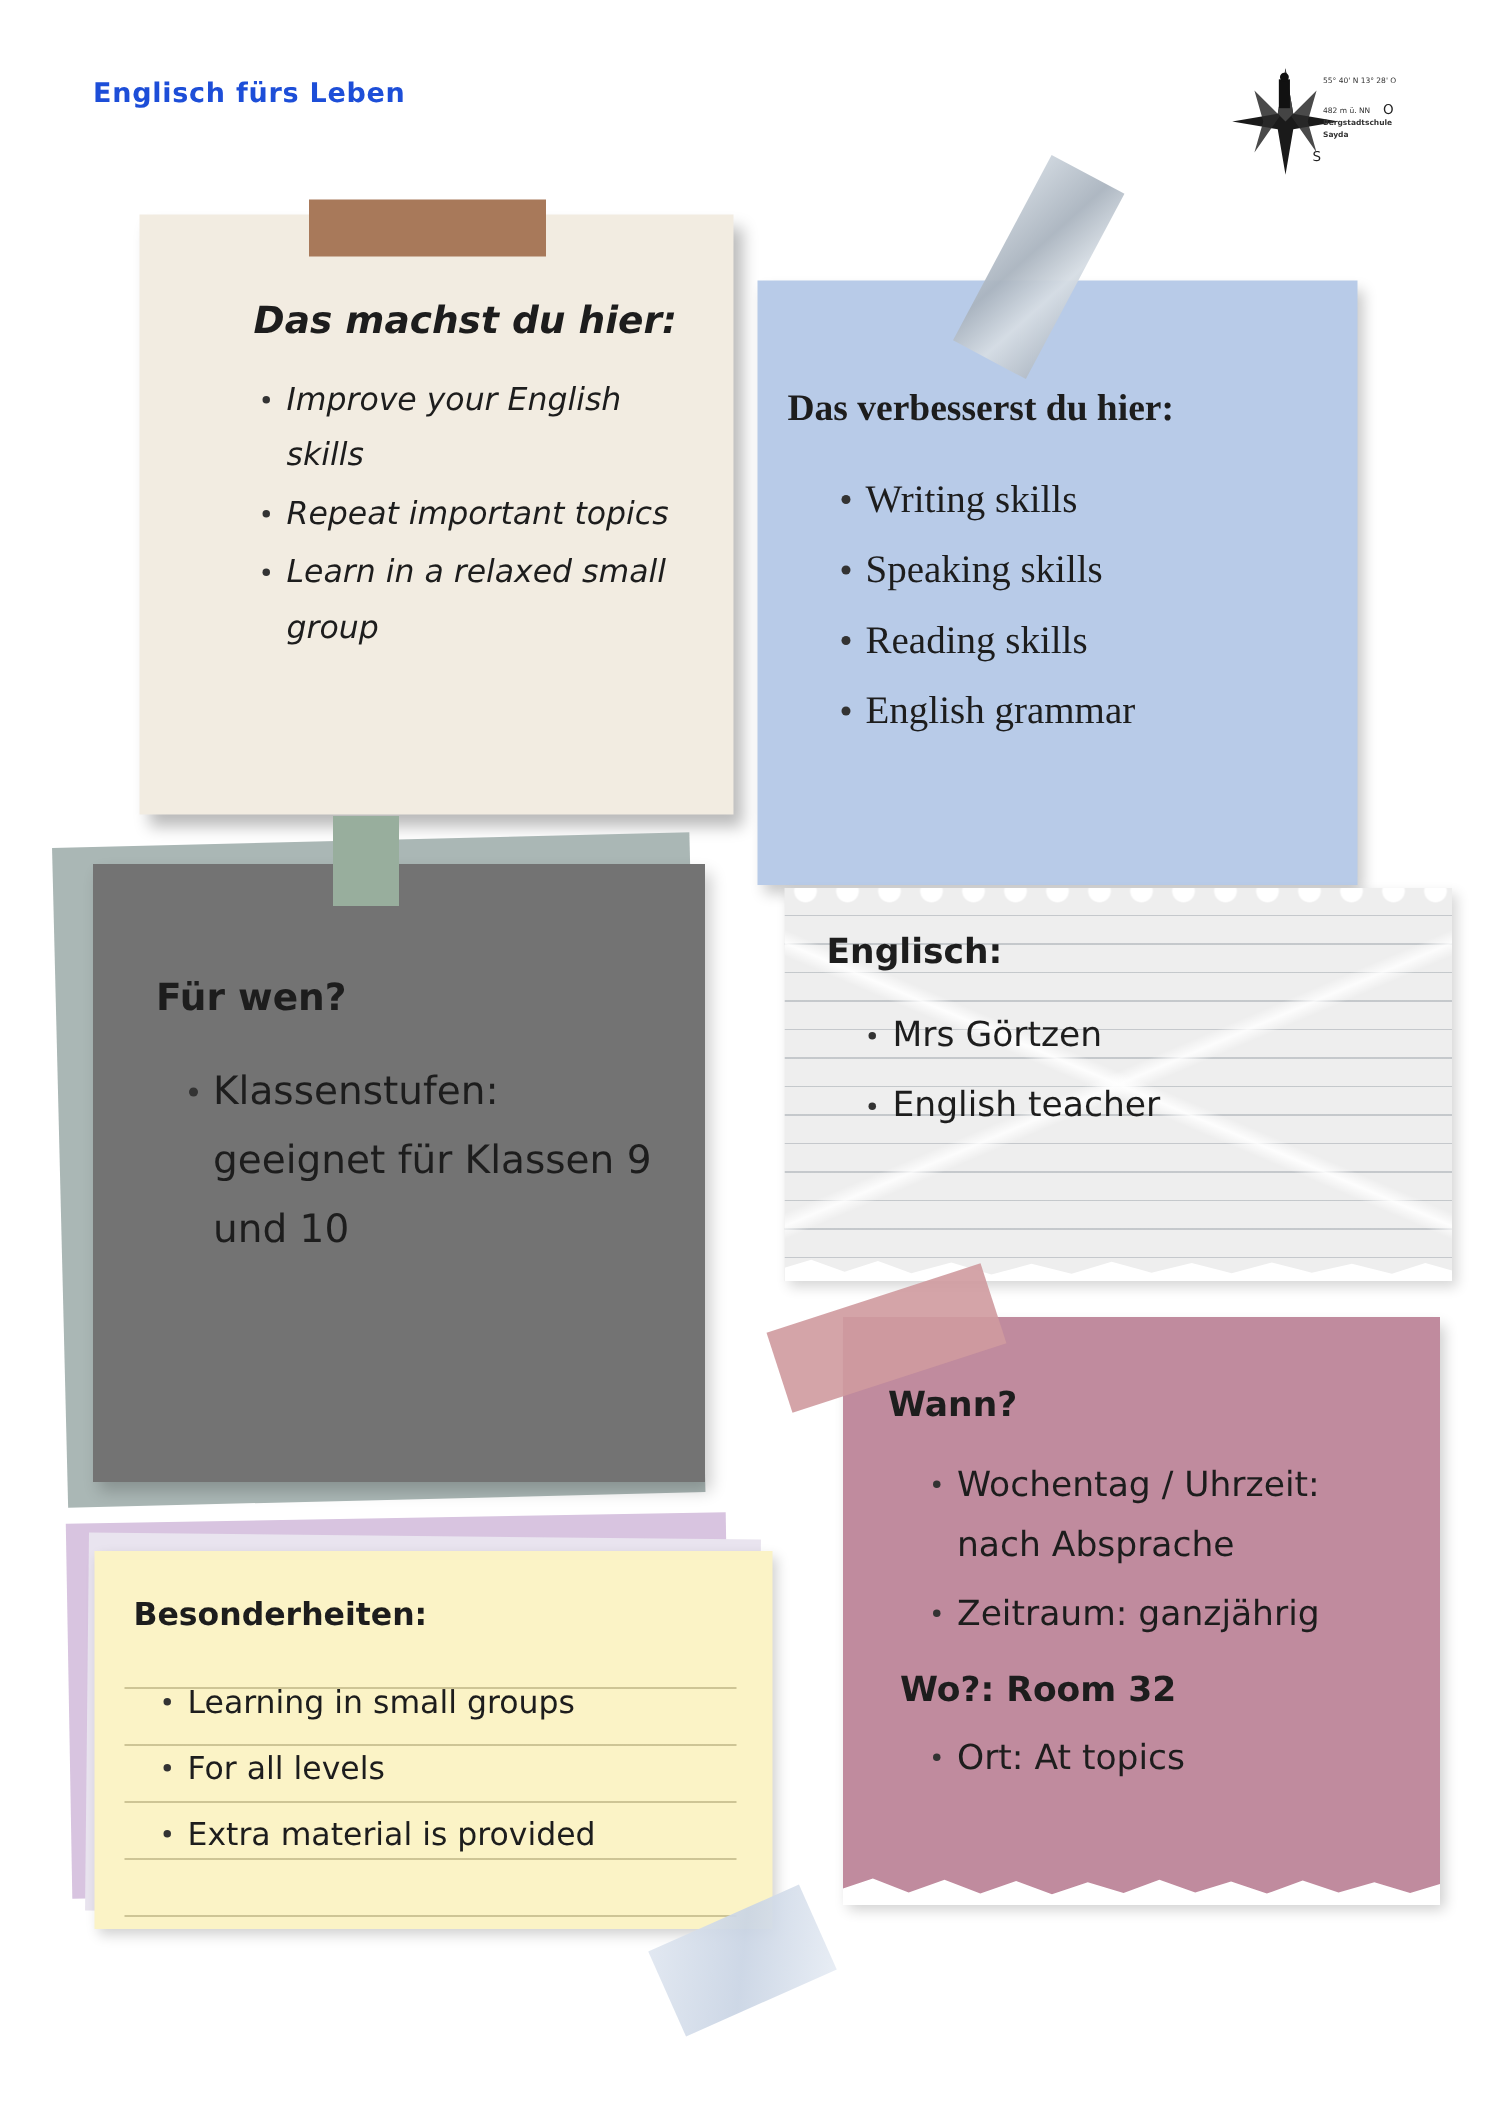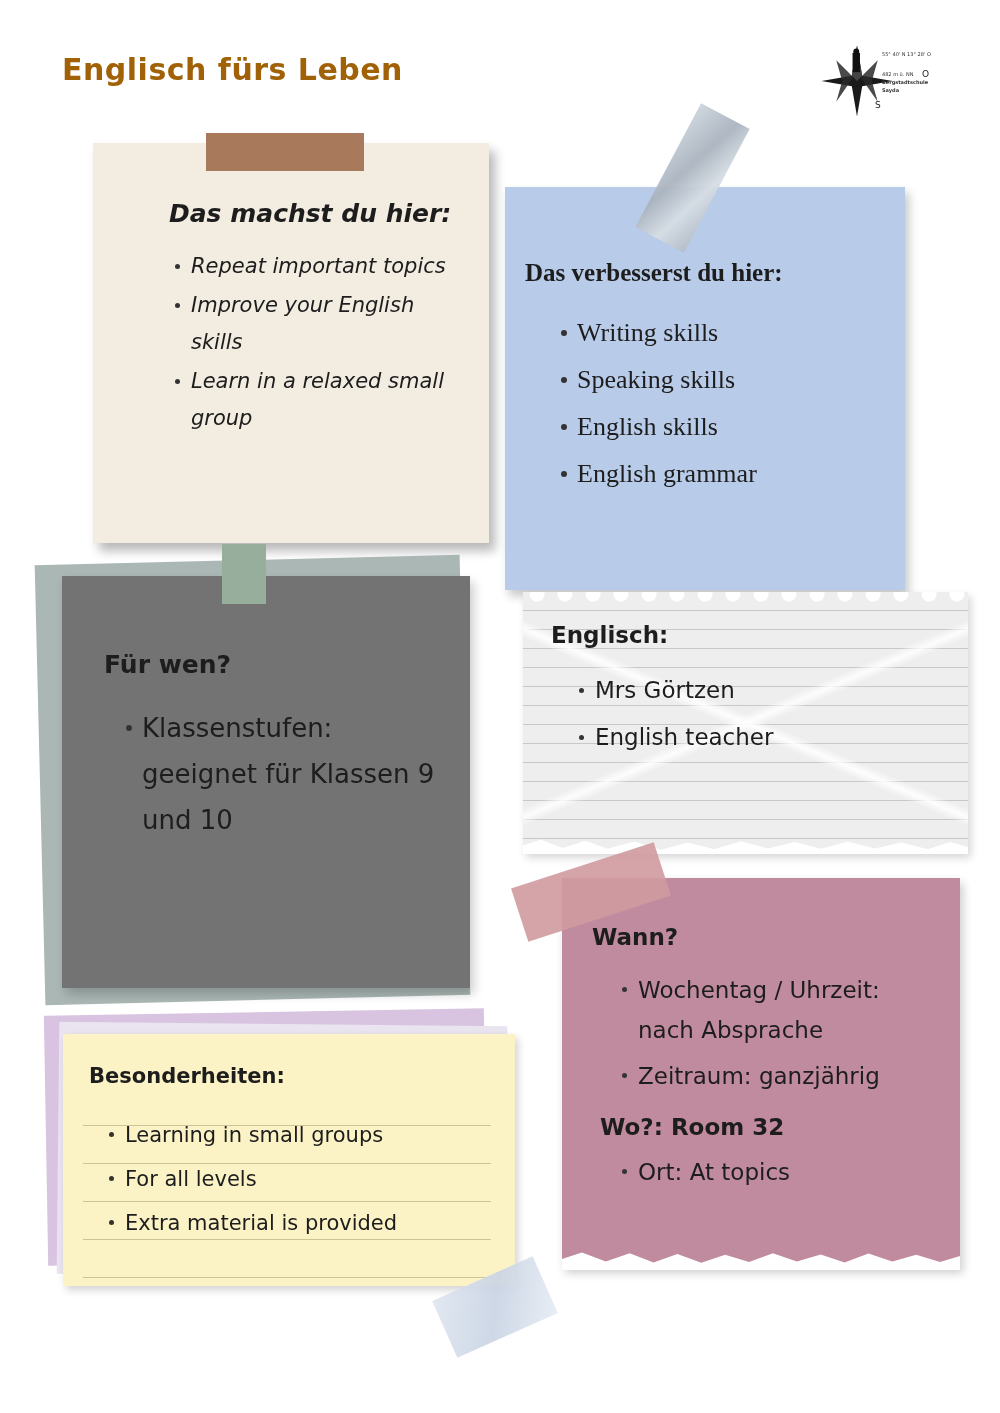--- a/index.html
+++ b/index.html
@@ -13,24 +13,24 @@
     position: relative;
     overflow: hidden;
     font-family: "DejaVu Sans", sans-serif;
     color: #1d1d1d;
   }
 
   .page-title {
     position: absolute;
     left: 62px;
     top: 52px;
-    font-size: 30px;
+    font-size: 18px;
     font-weight: bold;
     letter-spacing: 0.5px;
-    color: #a16207;
+    color: #1d4ed8;
   }
 
   
   .logo {
     position: absolute;
     left: 820px;
     top: 42px;
     width: 130px;
     height: 80px;
   }
@@ -331,33 +331,33 @@
     <div class="b">Sayda</div>
   </div>
   <div class="o">O</div>
   <div class="s">S</div>
 </div>
 
 <div class="note" id="note-do">
   <div class="tape-brown"></div>
   <h2>Das machst du hier:</h2>
   <ul>
+    <li>Improve your English skills</li>
     <li>Repeat important topics</li>
-    <li>Improve your English skills</li>
     <li>Learn in a relaxed small group</li>
   </ul>
 </div>
 
 <div class="note" id="note-improve">
   <div class="tape-grey"></div>
   <h2>Das verbesserst du hier:</h2>
   <ul>
     <li>Writing skills</li>
     <li>Speaking skills</li>
-    <li>English skills</li>
+    <li>Reading skills</li>
     <li>English grammar</li>
   </ul>
 </div>
 
 <div class="note" id="note-who-back"></div>
 <div class="note" id="note-who">
   <div class="tape-green"></div>
   <h2>Für wen?</h2>
   <ul>
     <li>Klassenstufen: geeignet für Klassen 9 und 10</li>

